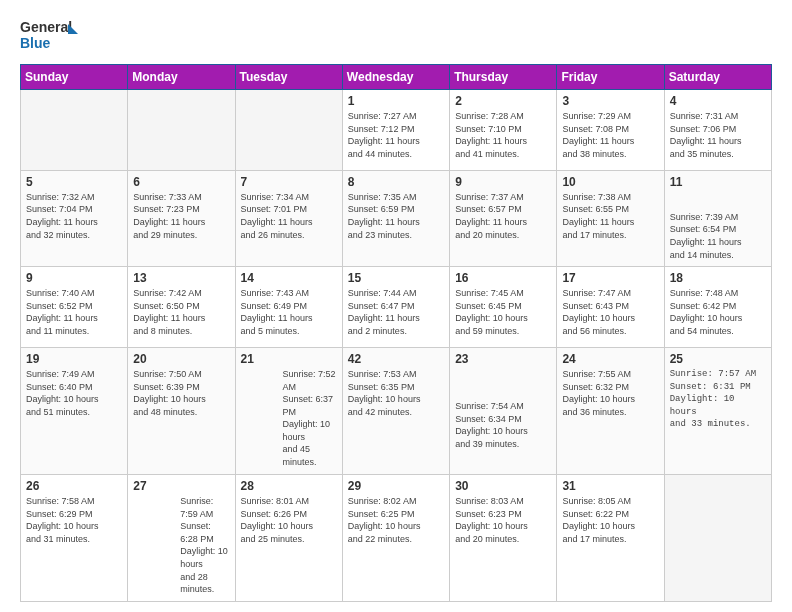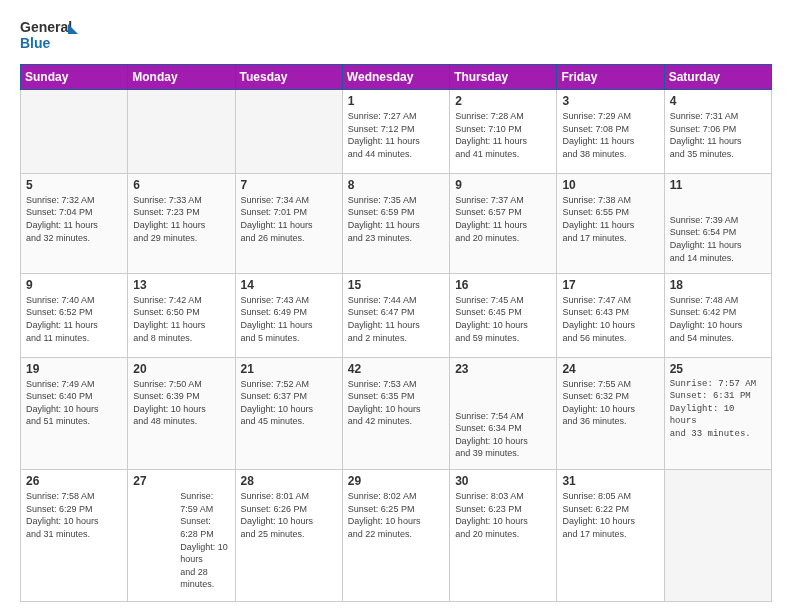--- a/index.html
+++ b/index.html
@@ -261,21 +261,21 @@
           </td>
           <td>
             <span class="day-number">20</span>
             <div class="day-info" style="white-space: pre-line;">Sunrise: 7:50 AM
 Sunset: 6:39 PM
 Daylight: 10 hours
 and 48 minutes.</div>
           </td>
           <td>
             <span class="day-number">21</span>
-            <div class="day-info" style="white-space: pre-line;">Sunrise: 7:52 AM
+            <div class="day-info" style="white-space: pre-line; margin-left: 42px;">Sunrise: 7:52 AM
 Sunset: 6:37 PM
 Daylight: 10 hours
 and 45 minutes.</div>
           </td>
           <td>
             <span class="day-number">42</span>
             <div class="day-info" style="white-space: pre-line;">Sunrise: 7:53 AM
 Sunset: 6:35 PM
 Daylight: 10 hours
 and 42 minutes.</div>

